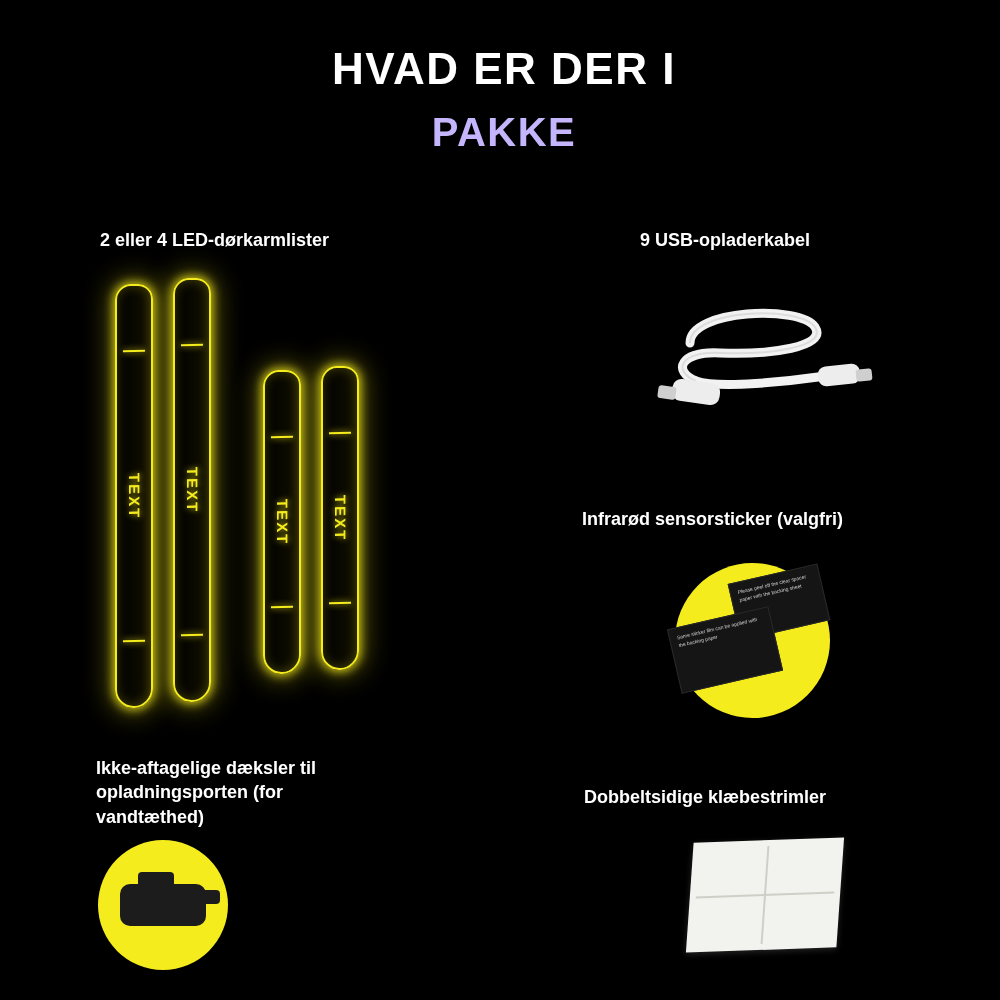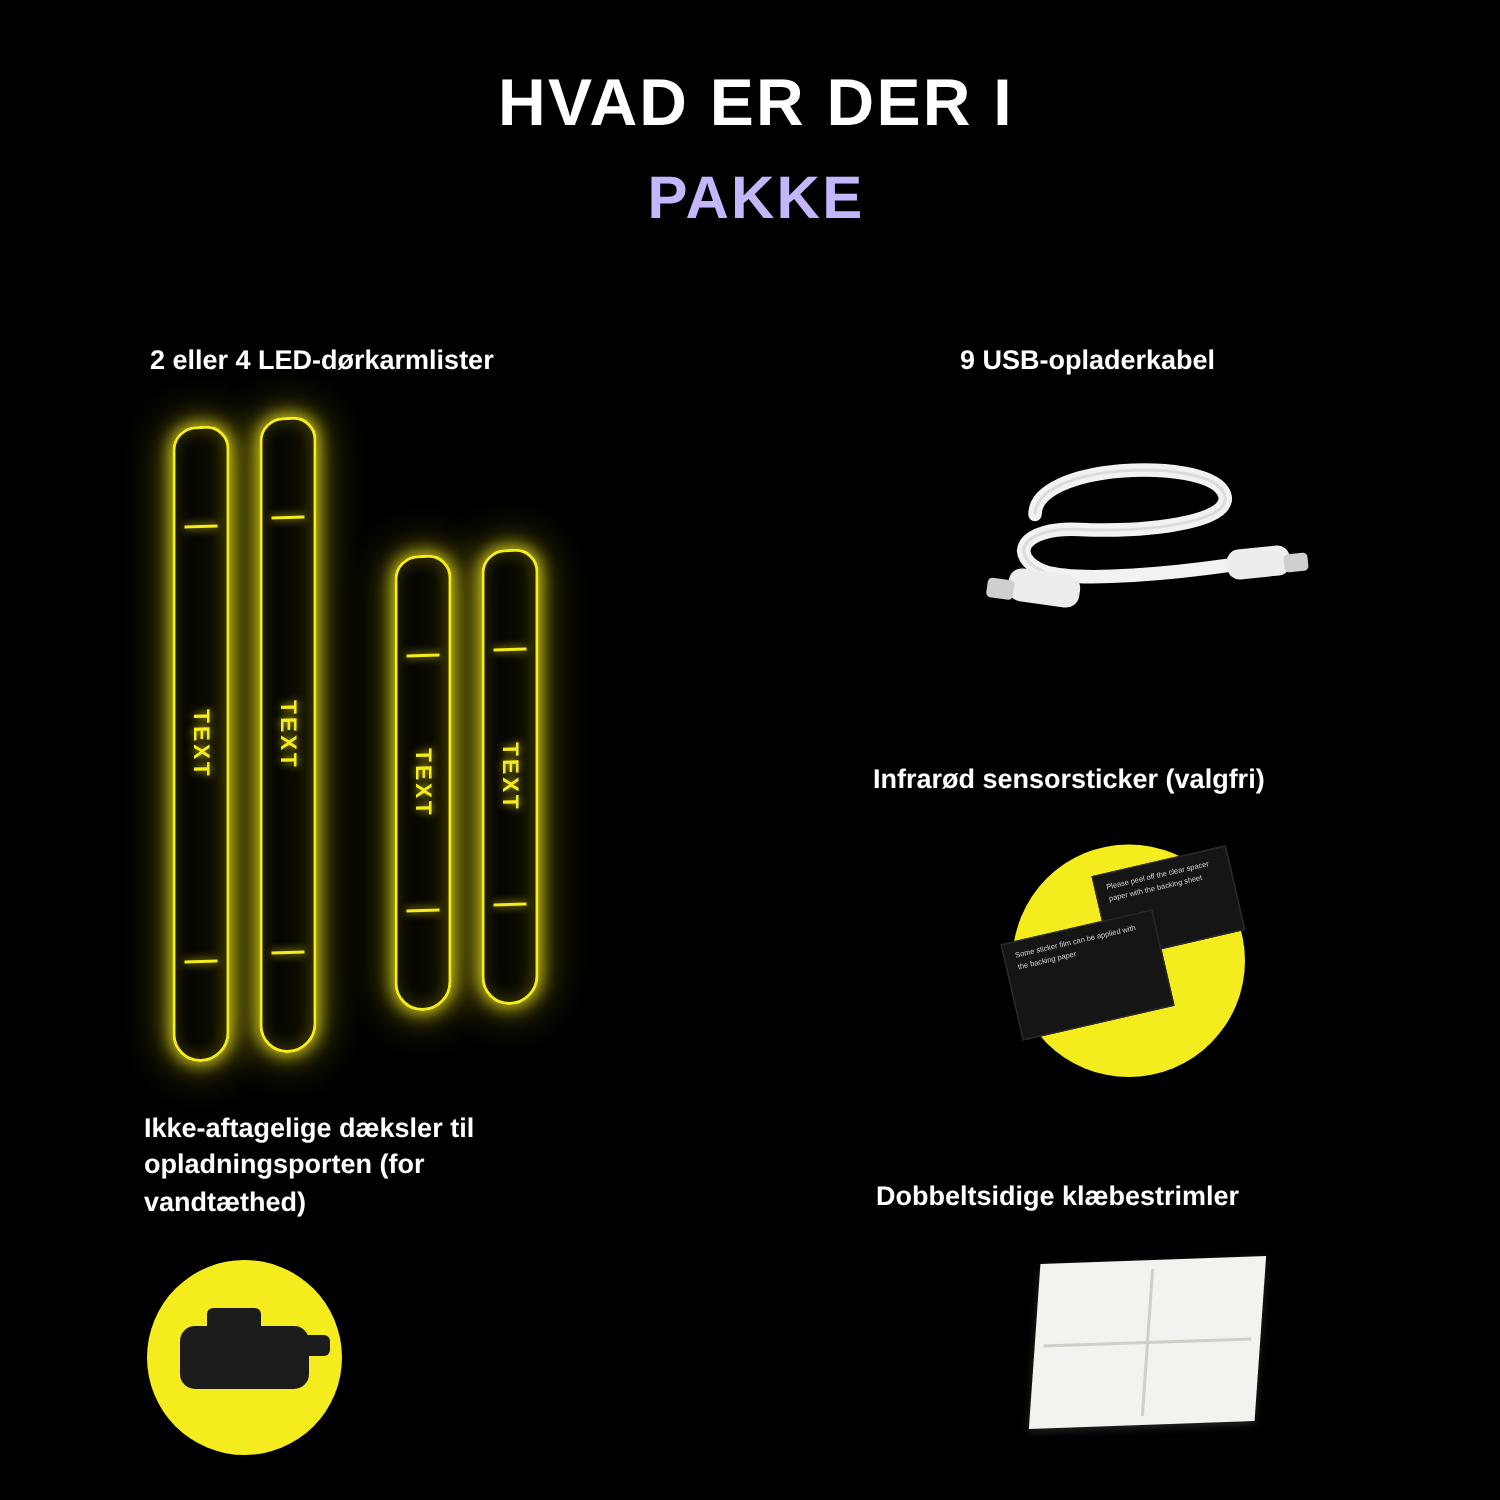--- a/index.html
+++ b/index.html
@@ -235,21 +235,21 @@
     width: 150px; height: 110px;
     background: #d9d9d2;
     transform: skewX(-6deg) rotate(-2deg);
     z-index: -1;
   }
 
   
   .cap-sills { left: 100px; top: 228px; }
   .cap-cable { left: 640px; top: 228px; }
   .cap-ir    { left: 582px; top: 475px; margin-top: 32px; }
-  .cap-port  { left: 96px;  top: 740px; width: 250px; }
+  .cap-port  { left: 96px;  top: 756px; width: 250px; }
   .cap-tape  { left: 584px; top: 785px; }
 </style>
 </head>
 <body>
 
 <div class="title-block">
   <div class="title-line1">HVAD ER DER I</div>
   <div class="title-line2">PAKKE</div>
 </div>
 

